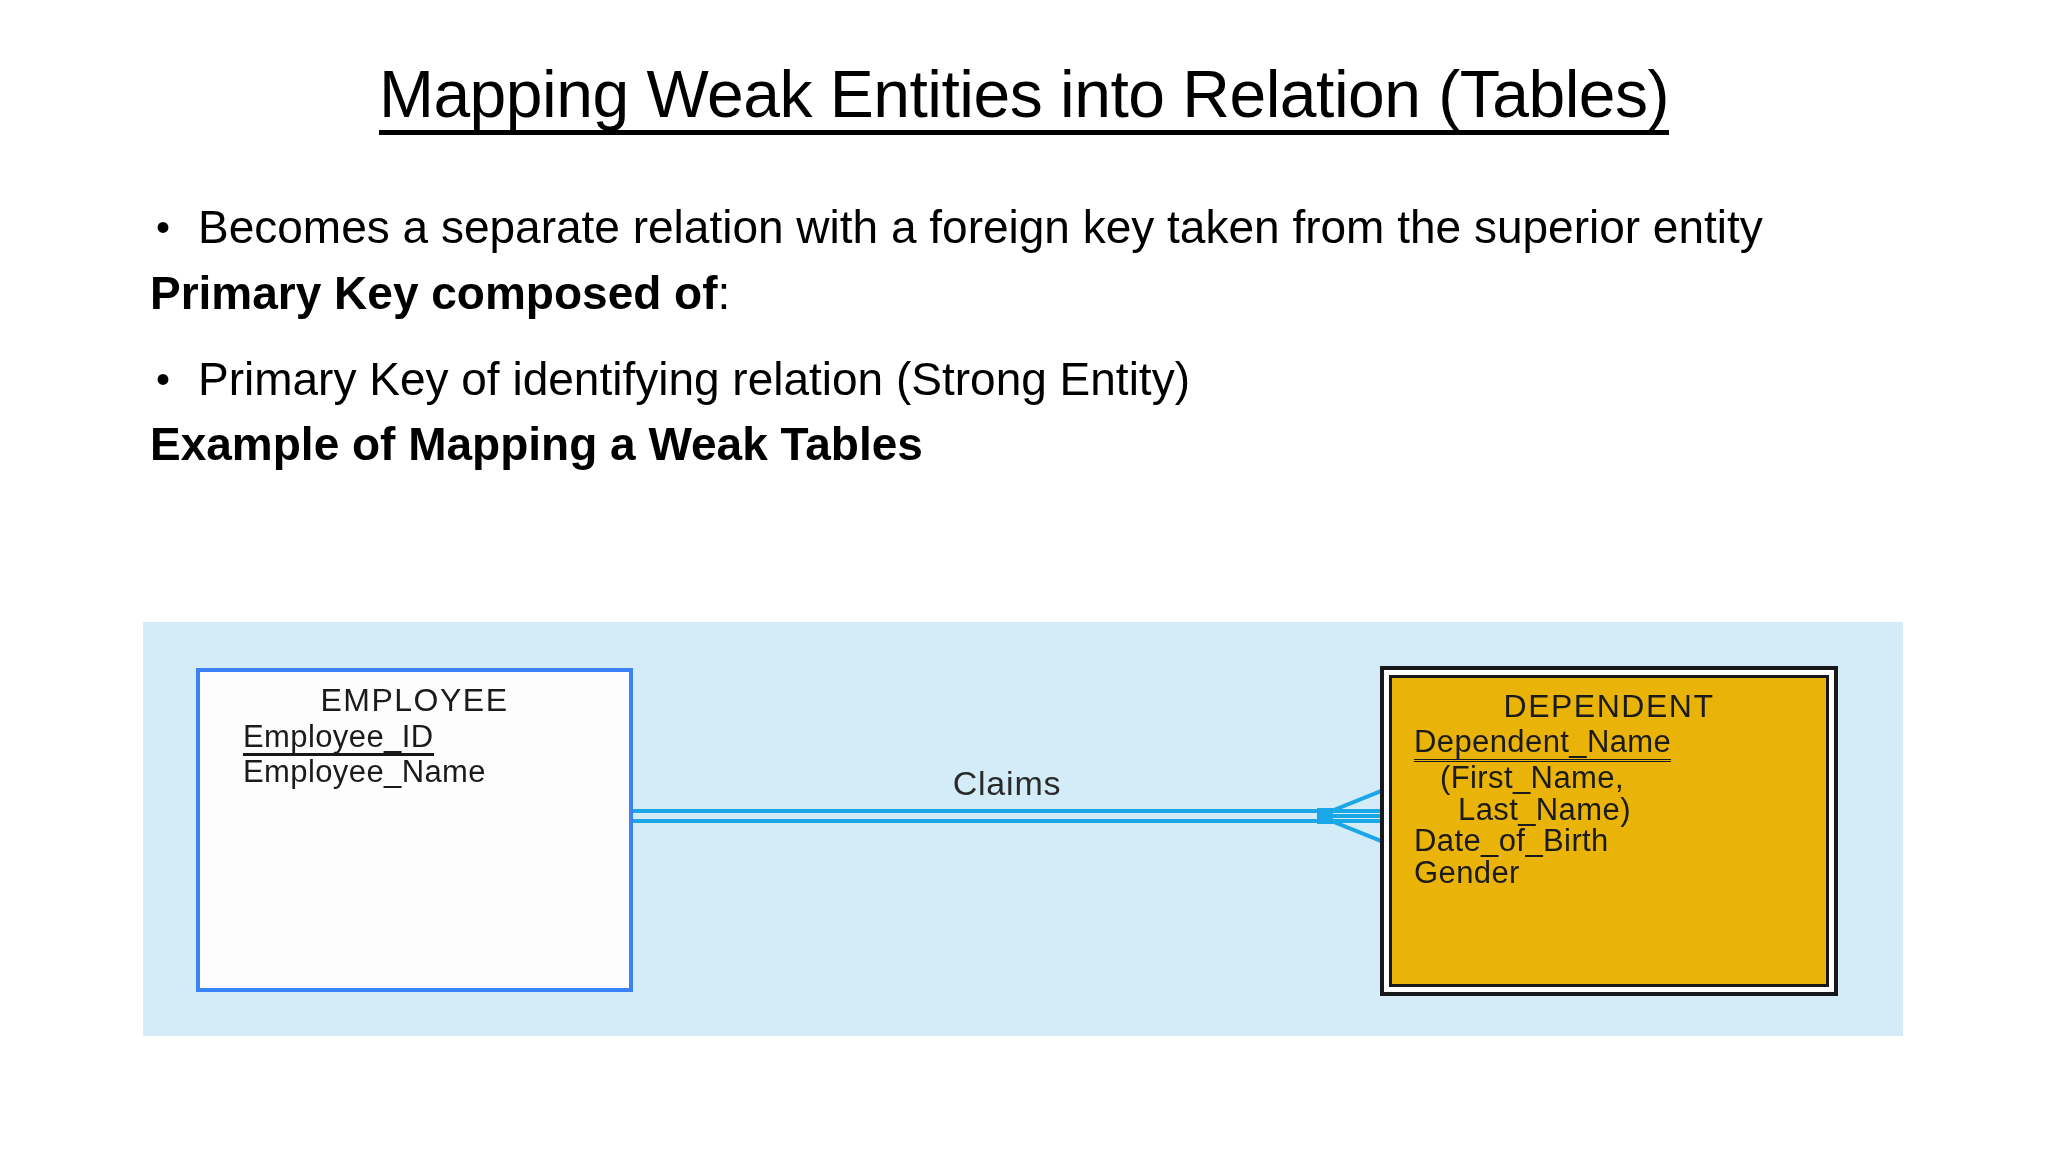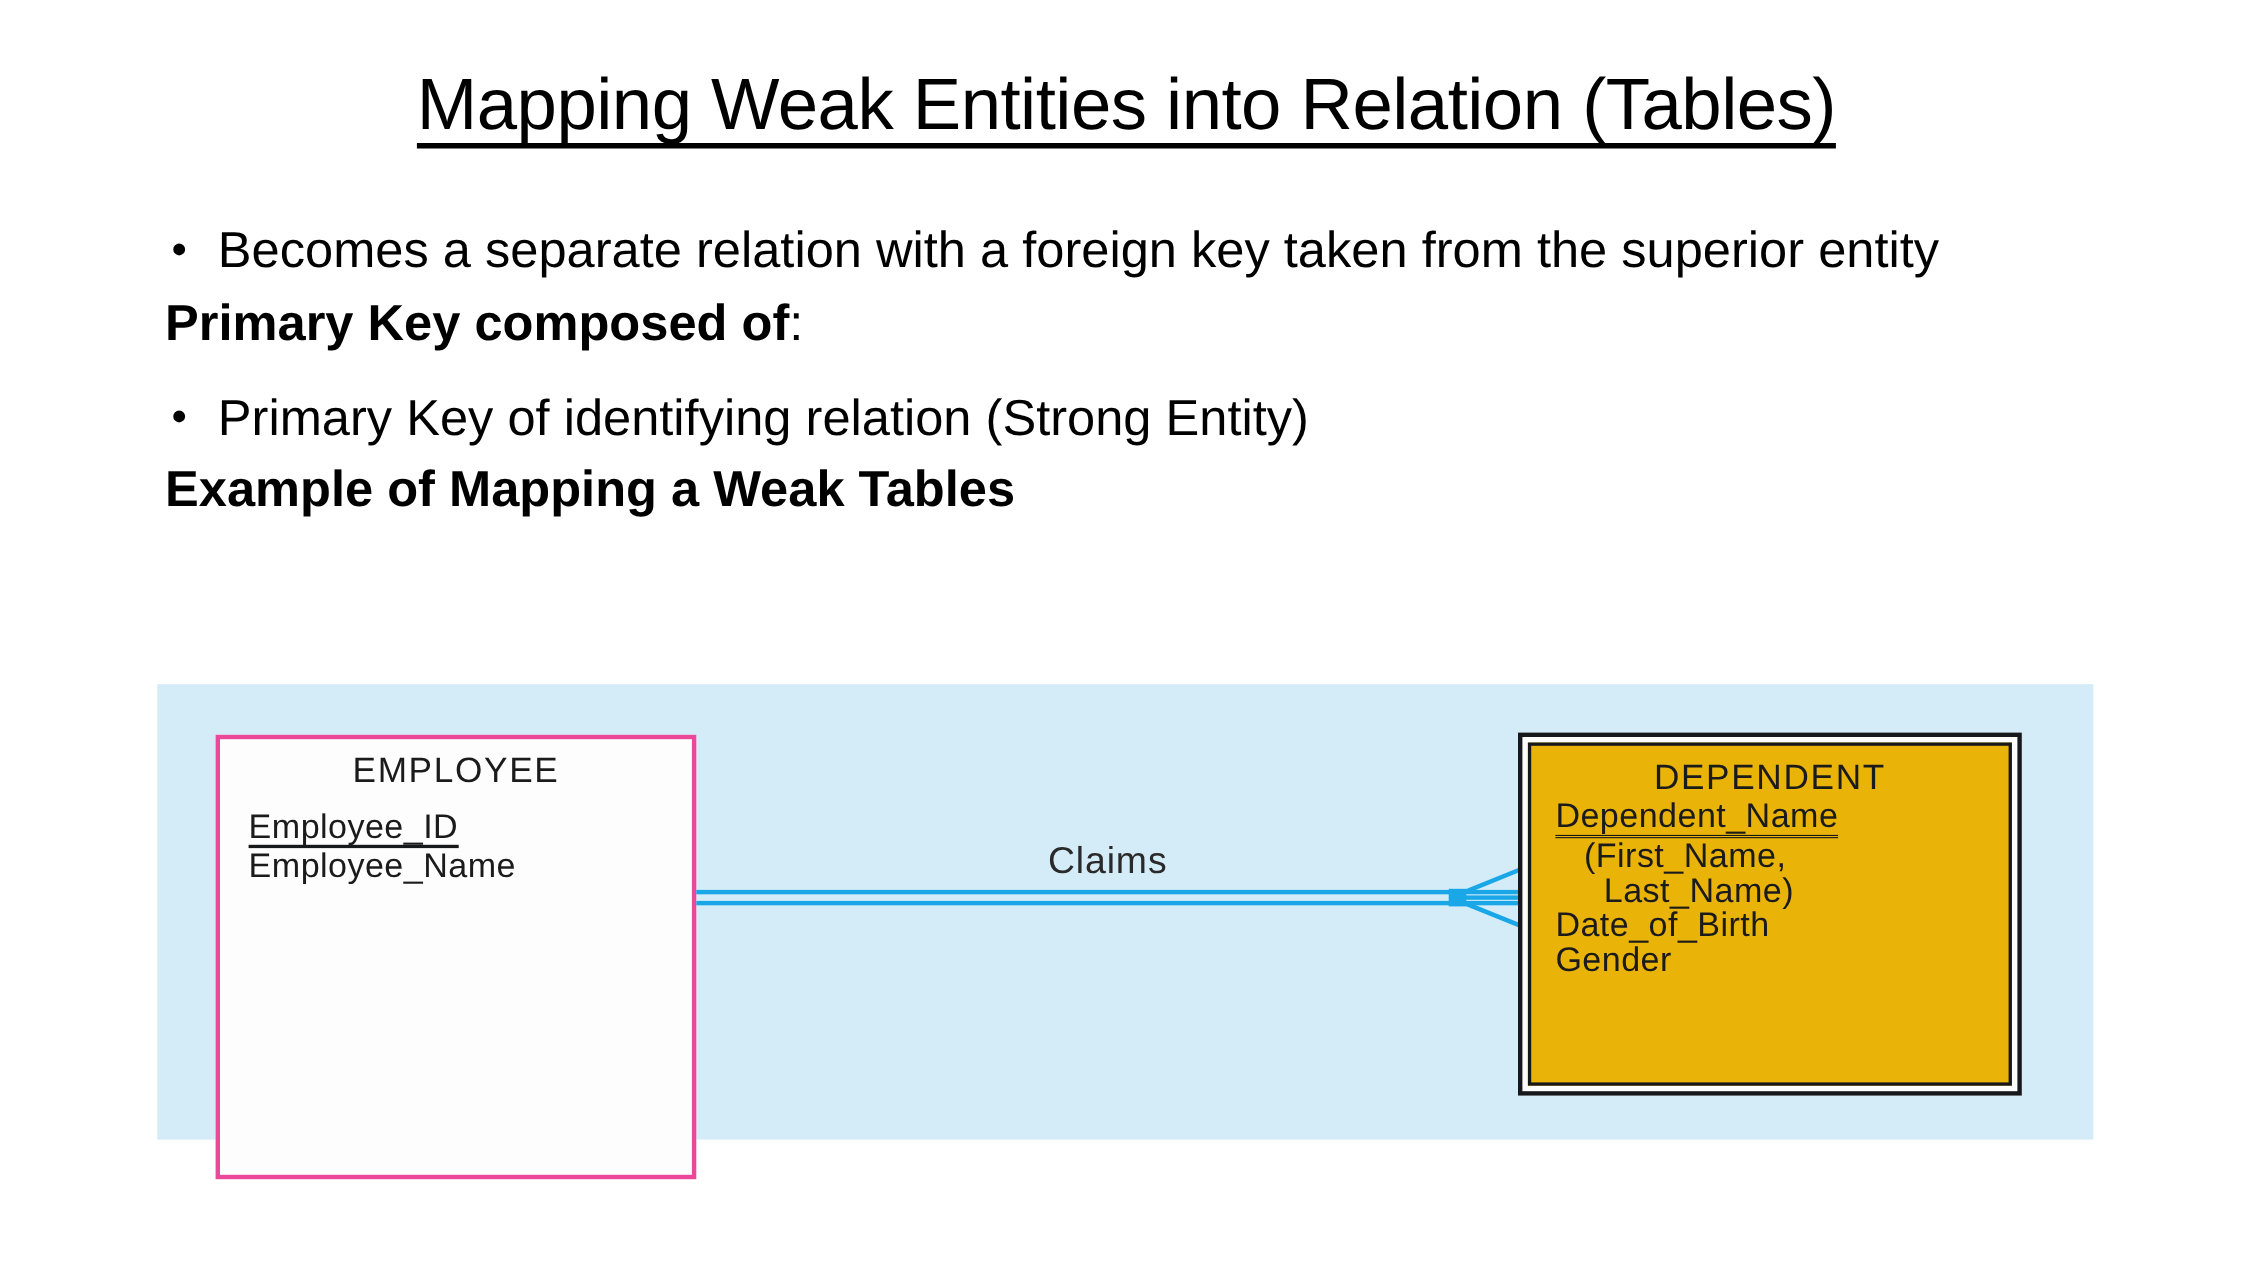--- a/index.html
+++ b/index.html
@@ -87,22 +87,22 @@
     position: absolute;
     background: #fdfdfd;
     box-sizing: border-box;
     font-family: "Liberation Sans", sans-serif;
     color: #1b1b1b;
   }
   .entity-strong {
     left: 53px;
     top: 46px;
     width: 437px;
-    height: 404px;
-    border: 4px solid #ec4899;
+    height: 324px;
+    border: 4px solid #3b82f6;
   }
   .entity-weak {
     left: 1237px;
     top: 44px;
     width: 458px;
     height: 330px;
     border: 4px solid #17181c;
     padding: 5px;
   }
   .entity-weak-inner {
@@ -114,22 +114,22 @@
   }
 
   .entity-title {
     text-align: center;
     font-size: 32px;
     line-height: 1.05;
     letter-spacing: 1.5px;
     margin-top: 12px;
   }
   .entity-attrs {
-    margin-top: 18px;
-    padding-left: 26px;
+    margin-top: 3px;
+    padding-left: 43px;
     font-size: 31px;
     line-height: 1.02;
   }
   .entity-attrs .attr {
     white-space: nowrap;
     letter-spacing: 0.4px;
   }
   .attr-pk {
     display: inline-block;
     border-bottom: 3px solid #17181c;

